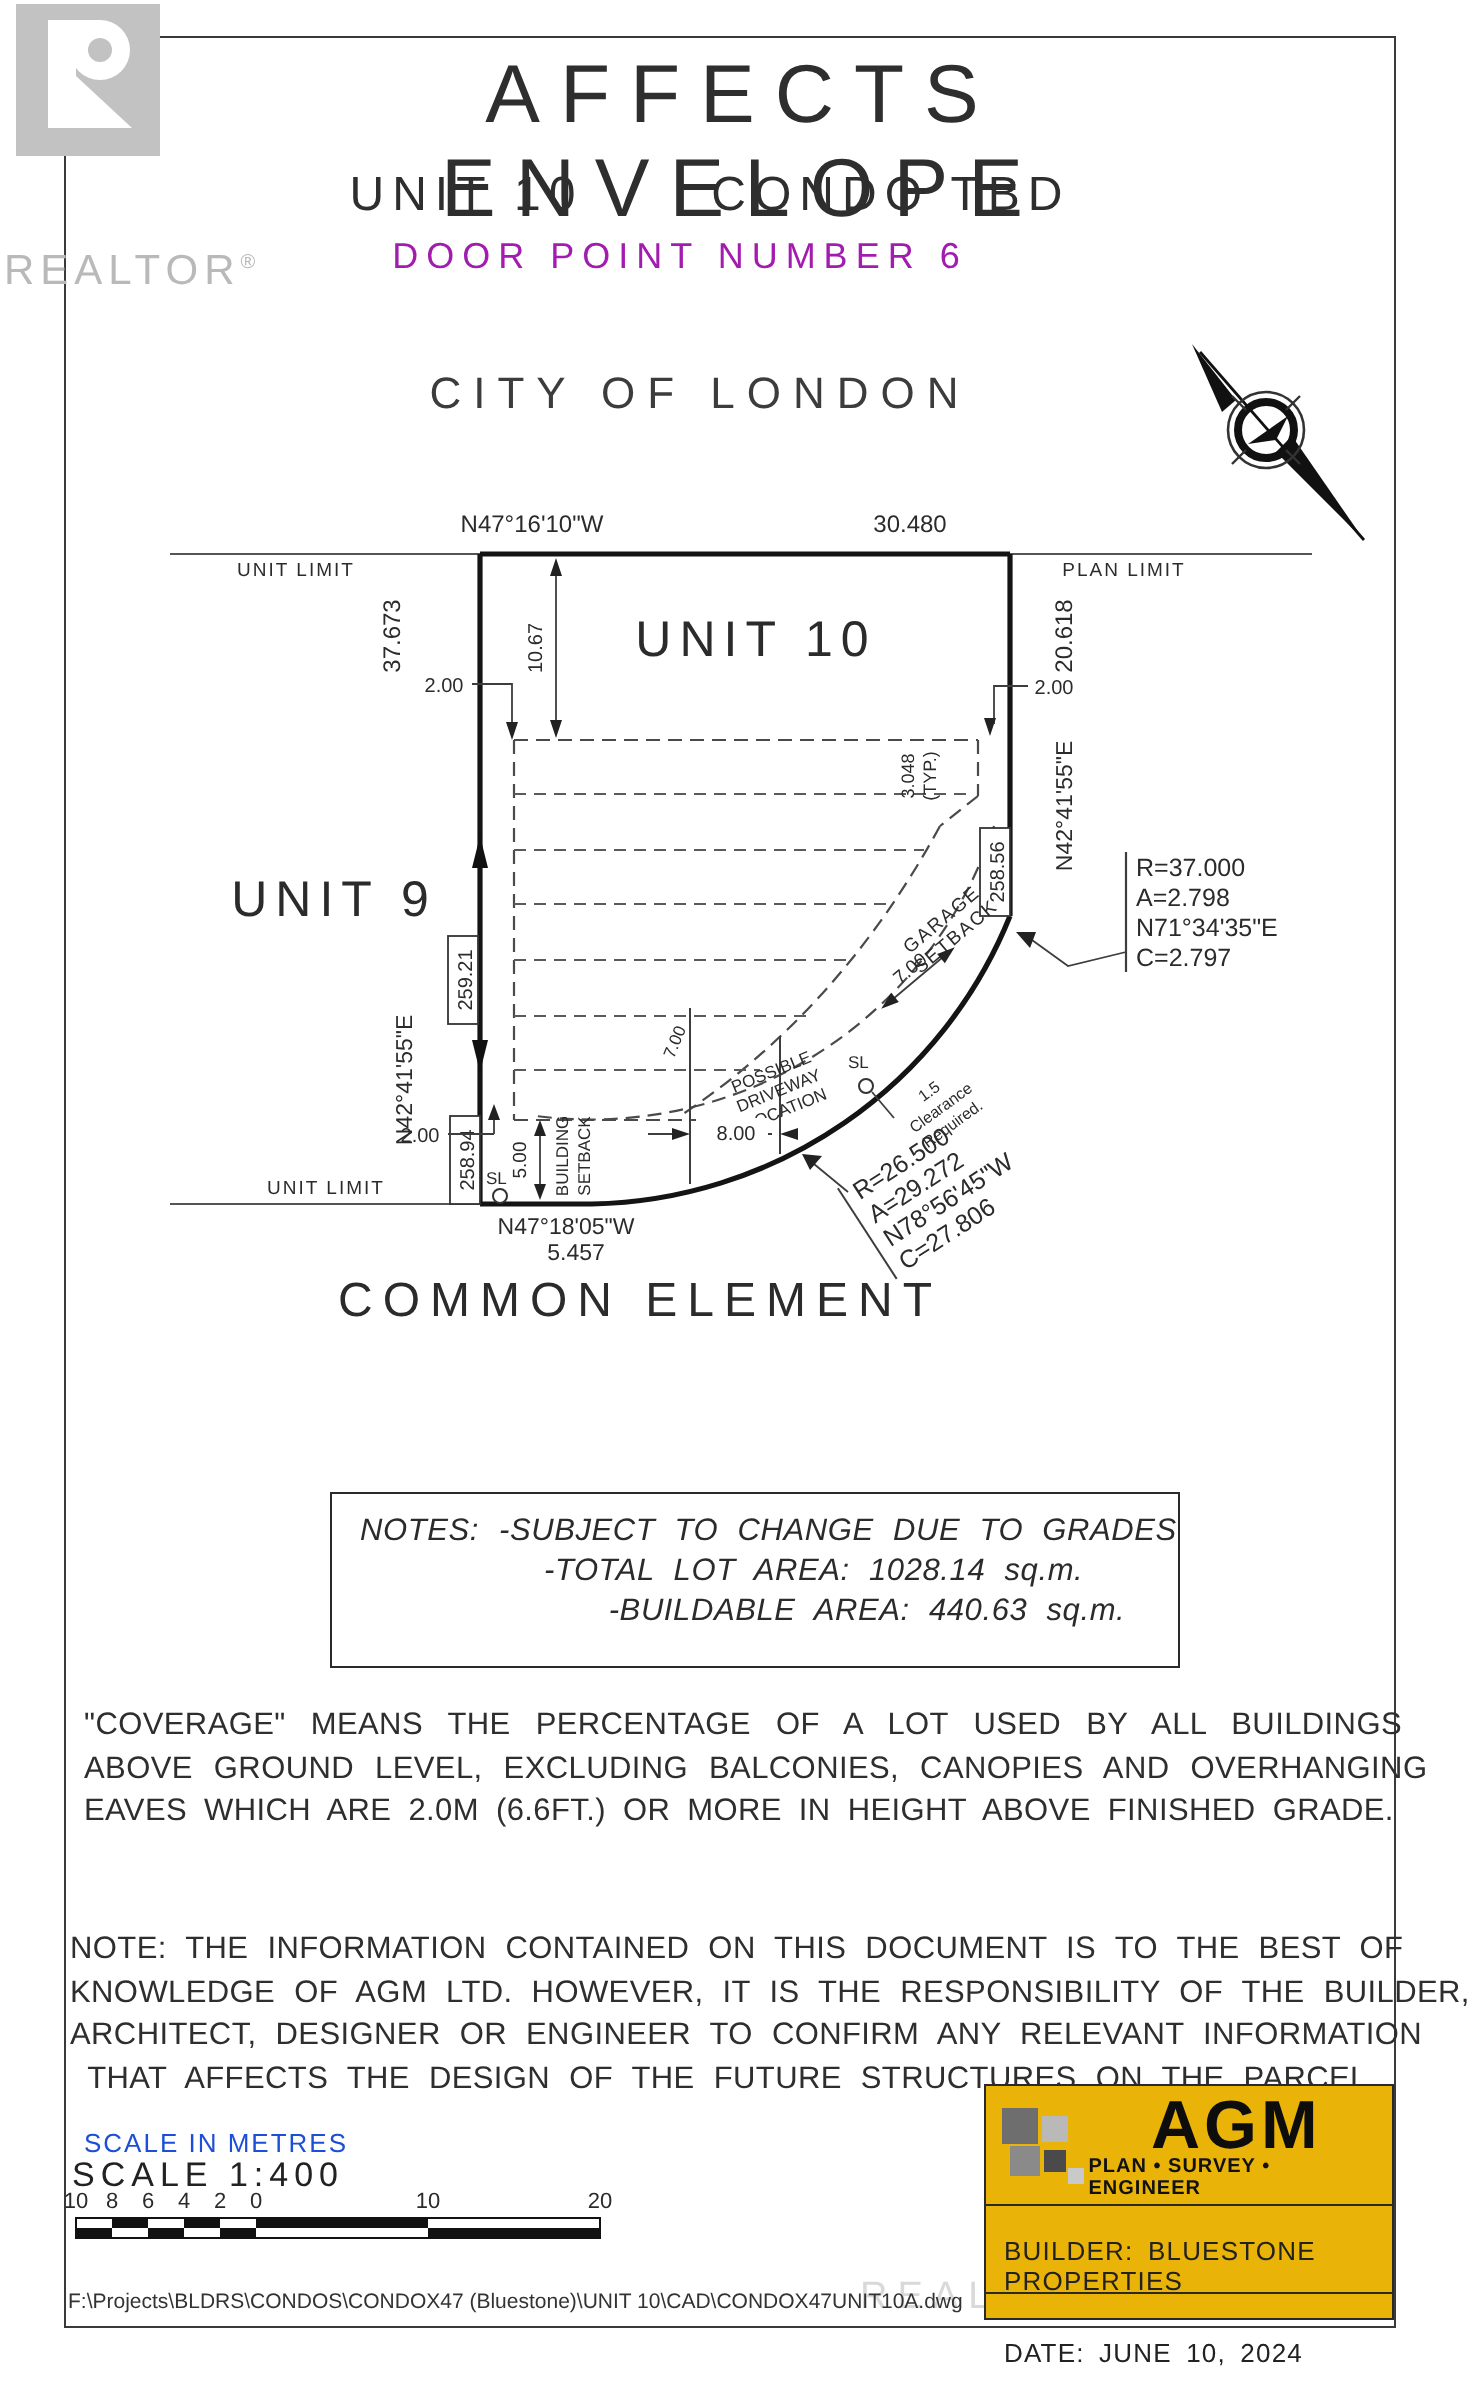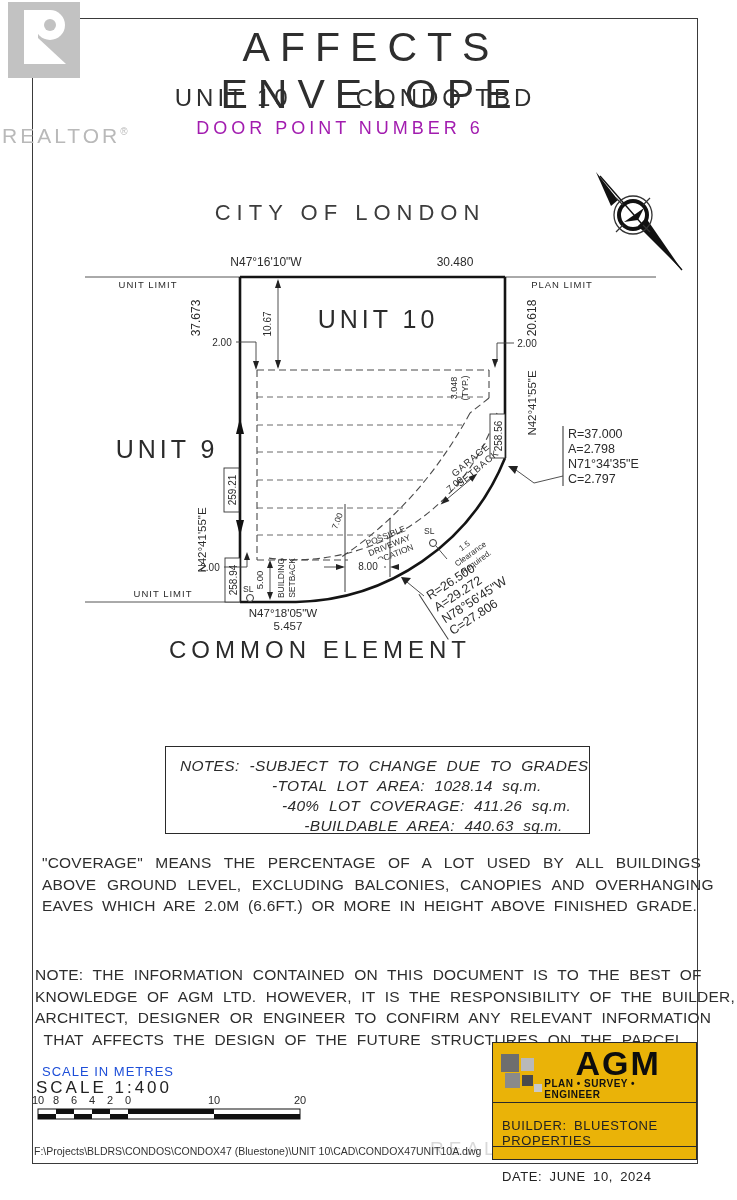--- a/index.html
+++ b/index.html
@@ -9,21 +9,21 @@
   .cad{color:#2b2b2b;}
   
   #border{left:32px;top:18px;width:664px;height:1144px;border:1.2px solid #3a3a3a;}
   
   #realtor-txt{left:2px;top:80px;font-size:21px;letter-spacing:3px;color:#b9b9b9;margin-top:44px;}
   #realtor-txt sup{font-size:10px;}
   
   #title{left:88px;top:24px;width:566px;text-align:center;font-size:41px;letter-spacing:10px;word-spacing:18px;color:#2e2e2e;}
   #subtitle{left:140px;top:84px;width:430px;display:flex;justify-content:center;gap:64px;font-size:24px;letter-spacing:4px;color:#2e2e2e;}
   #door{left:120px;top:118px;width:440px;text-align:center;font-size:18px;letter-spacing:4px;color:#a21caf;}
-  #city{left:190px;top:184px;width:320px;text-align:center;font-size:22px;letter-spacing:6px;color:#3c3c3c;margin-top:16px;}
+  #city{left:190px;top:184px;width:320px;text-align:center;font-size:22px;letter-spacing:6px;color:#3c3c3c;}
   
   #notesbox{left:165px;top:746px;width:425px;height:88px;border:1.6px solid #2a2a2a;box-sizing:border-box;
             font-size:15.5px;letter-spacing:.3px;word-spacing:5px;padding:9px 0 0 14px;line-height:20px;white-space:nowrap;font-style:italic;}
   #notesbox .row0{display:flex;gap:10px;}
   #notesbox .i1{padding-left:92px;}
   #notesbox .i2{padding-left:102px;}
   #notesbox .i3{padding-left:98px;text-align:center;}
   
   .para-line{font-size:15.5px;letter-spacing:.2px;line-height:21.5px;color:#2e2e2e;white-space:nowrap;}
   #coverage{left:42px;top:852px;width:652px;}
@@ -241,21 +241,20 @@
     <text x="288" y="390" font-size="11.5" text-anchor="middle">5.457</text>
     <text x="320" y="418" font-size="24" text-anchor="middle" letter-spacing="5" fill="#1c1c1c">COMMON ELEMENT</text>
   </svg>
 
   <div class="abs cad" id="notesbox">
     <div class="row0">
       <span>NOTES:</span>
       <span>-SUBJECT TO CHANGE DUE TO GRADES</span>
     </div>
     <div class="i1">-TOTAL LOT AREA: 1028.14 sq.m.</div>
-    <div class="i2">-40% LOT COVERAGE: 411.26 sq.m.</div>
     <div class="i3">-BUILDABLE AREA: 440.63 sq.m.</div>
   </div>
 
   <div class="abs" id="coverage">
     <div class="para-line" style="word-spacing:8px;">"COVERAGE" MEANS THE PERCENTAGE OF A LOT USED BY ALL BUILDINGS</div>
     <div class="para-line" style="word-spacing:6px;">ABOVE GROUND LEVEL, EXCLUDING BALCONIES, CANOPIES AND OVERHANGING</div>
     <div class="para-line" style="word-spacing:4px;">EAVES WHICH ARE 2.0M (6.6FT.) OR MORE IN HEIGHT ABOVE FINISHED GRADE.</div>
   </div>
 
   <div class="abs" id="bignote">

